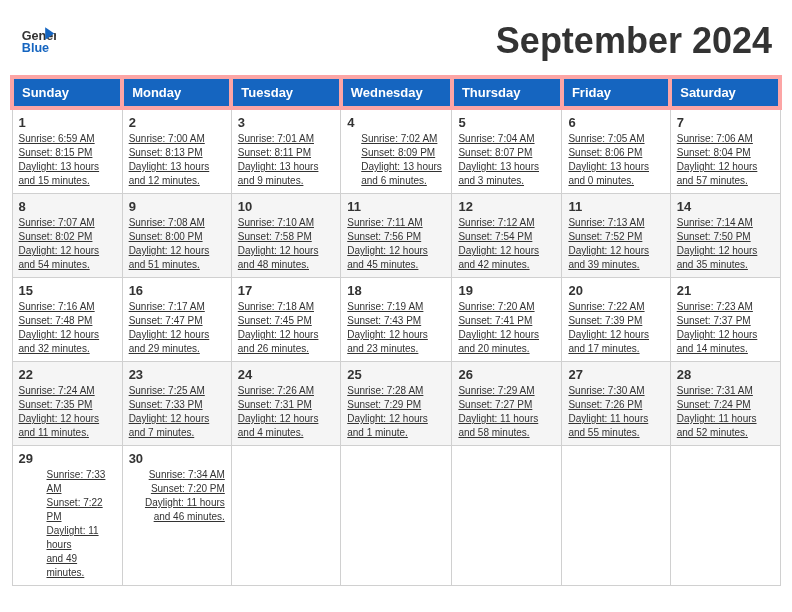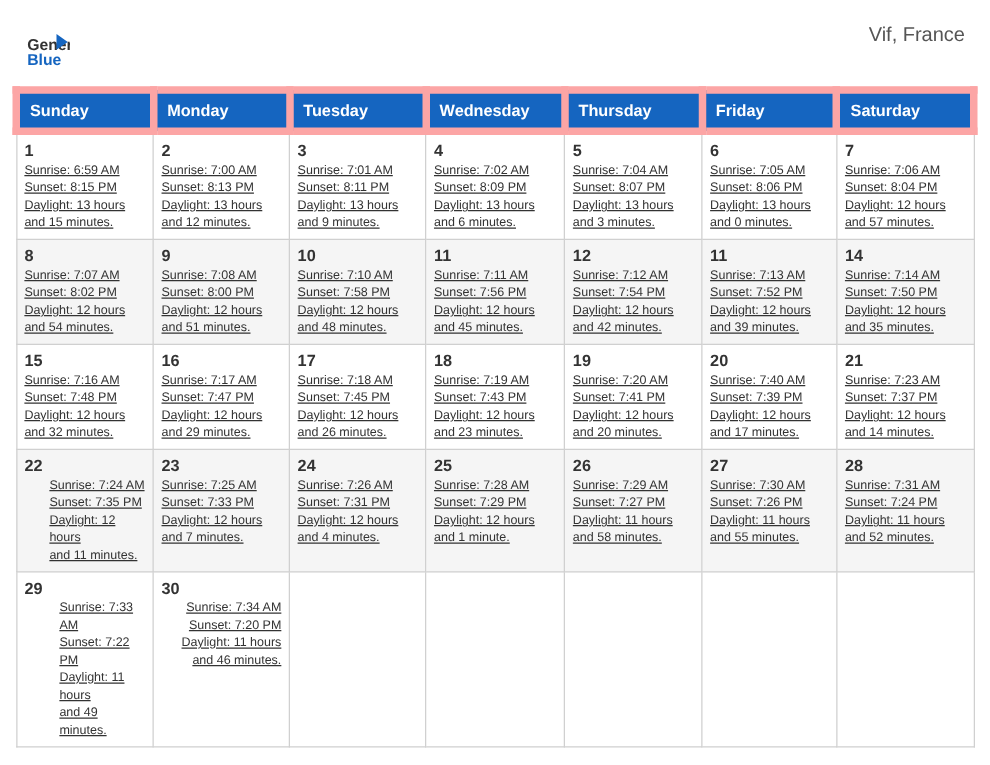--- a/index.html
+++ b/index.html
@@ -42,21 +42,21 @@
       border-collapse: collapse;
       margin-top: 8px;
     }
     .calendar th {
       background: #1565c0;
       color: #fff;
       text-align: left;
       padding: 6px 8px;
       font-size: 13px;
       font-weight: bold;
-      border: 6px solid #fca5a5;
+      border: 4px solid #fca5a5;
     }
     .calendar td {
       vertical-align: top;
       border: 1px solid #d0d0d0;
       padding: 5px 6px;
       width: 113px;
       min-height: 70px;
       font-size: 10.5px;
       color: #333;
       background: #fff;
@@ -85,21 +85,21 @@
 
 <div class="header">
   <div class="logo">
     <svg class="logo-icon" viewBox="0 0 40 40">
       <text x="2" y="22" font-size="14" font-weight="bold" fill="#333" font-family="Arial">General</text>
       <text x="2" y="36" font-size="14" font-weight="bold" fill="#1565c0" font-family="Arial">Blue</text>
       <polygon points="28,8 38,15 28,22" fill="#1565c0"></polygon>
     </svg>
   </div>
   <div class="title-block">
-    <div class="location">Vif, France</div>
+    <div class="month-title">September 2024</div>
   </div>
 </div>
 
 <table class="calendar">
   <thead>
     <tr>
     <th>Sunday</th>
         <th>Monday</th>
         <th>Tuesday</th>
         <th>Wednesday</th>
@@ -126,21 +126,21 @@
         </td>
         <td>
           <span class="day-num">3</span>
           <div class="cell-text" style="white-space: pre-line;">Sunrise: 7:01 AM
 Sunset: 8:11 PM
 Daylight: 13 hours
 and 9 minutes.</div>
         </td>
         <td>
           <span class="day-num">4</span>
-          <div class="cell-text" style="white-space: pre-line;">Sunrise: 7:02 AM
+          <div class="cell-text" style="white-space: pre-line; margin-left: 14px;">Sunrise: 7:02 AM
 Sunset: 8:09 PM
 Daylight: 13 hours
 and 6 minutes.</div>
         </td>
         <td>
           <span class="day-num">5</span>
           <div class="cell-text" style="white-space: pre-line;">Sunrise: 7:04 AM
 Sunset: 8:07 PM
 Daylight: 13 hours
 and 3 minutes.</div>
@@ -242,37 +242,37 @@
         </td>
         <td>
           <span class="day-num">19</span>
           <div class="cell-text" style="white-space: pre-line;">Sunrise: 7:20 AM
 Sunset: 7:41 PM
 Daylight: 12 hours
 and 20 minutes.</div>
         </td>
         <td>
           <span class="day-num">20</span>
-          <div class="cell-text" style="white-space: pre-line;">Sunrise: 7:40 AM
+          <div class="cell-text" style="white-space: pre-line;">Sunrise: 7:22 AM
 Sunset: 7:39 PM
 Daylight: 12 hours
 and 17 minutes.</div>
         </td>
         <td>
           <span class="day-num">21</span>
           <div class="cell-text" style="white-space: pre-line;">Sunrise: 7:23 AM
 Sunset: 7:37 PM
 Daylight: 12 hours
 and 14 minutes.</div>
         </td>
       </tr>
       <tr>
         <td>
           <span class="day-num">22</span>
-          <div class="cell-text" style="white-space: pre-line; margin-left: 20px;">Sunrise: 7:24 AM
+          <div class="cell-text" style="white-space: pre-line;">Sunrise: 7:24 AM
 Sunset: 7:35 PM
 Daylight: 12 hours
 and 11 minutes.</div>
         </td>
         <td>
           <span class="day-num">23</span>
           <div class="cell-text" style="white-space: pre-line;">Sunrise: 7:25 AM
 Sunset: 7:33 PM
 Daylight: 12 hours
 and 7 minutes.</div>

